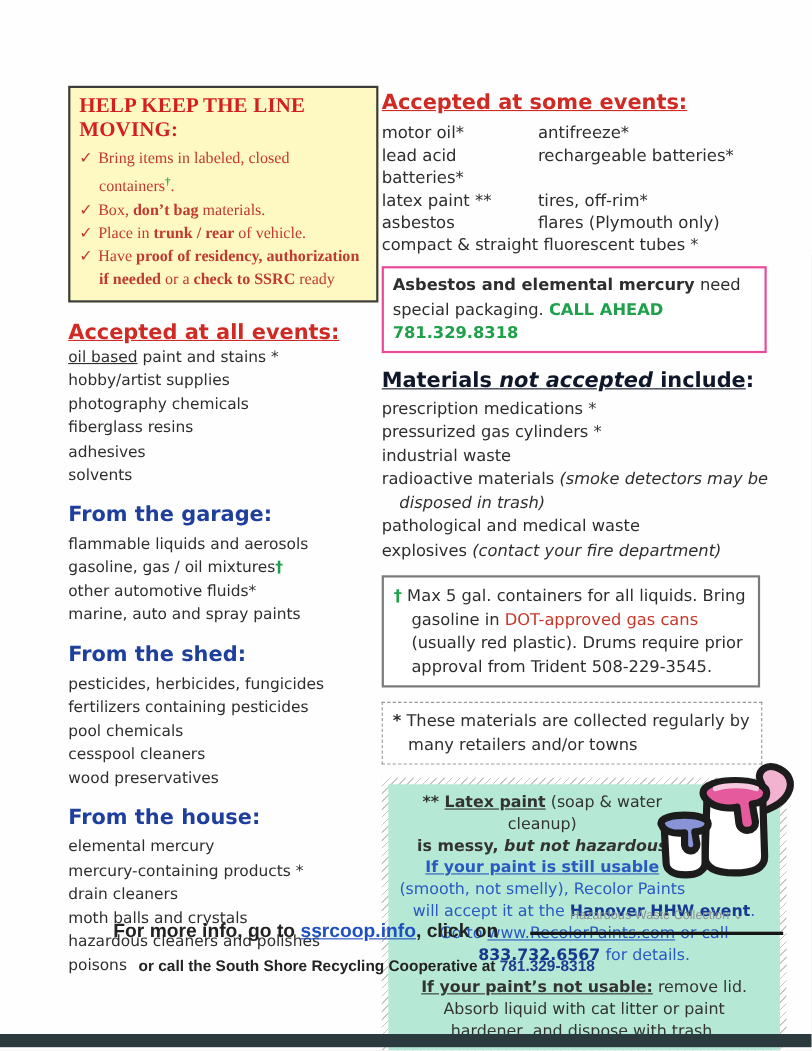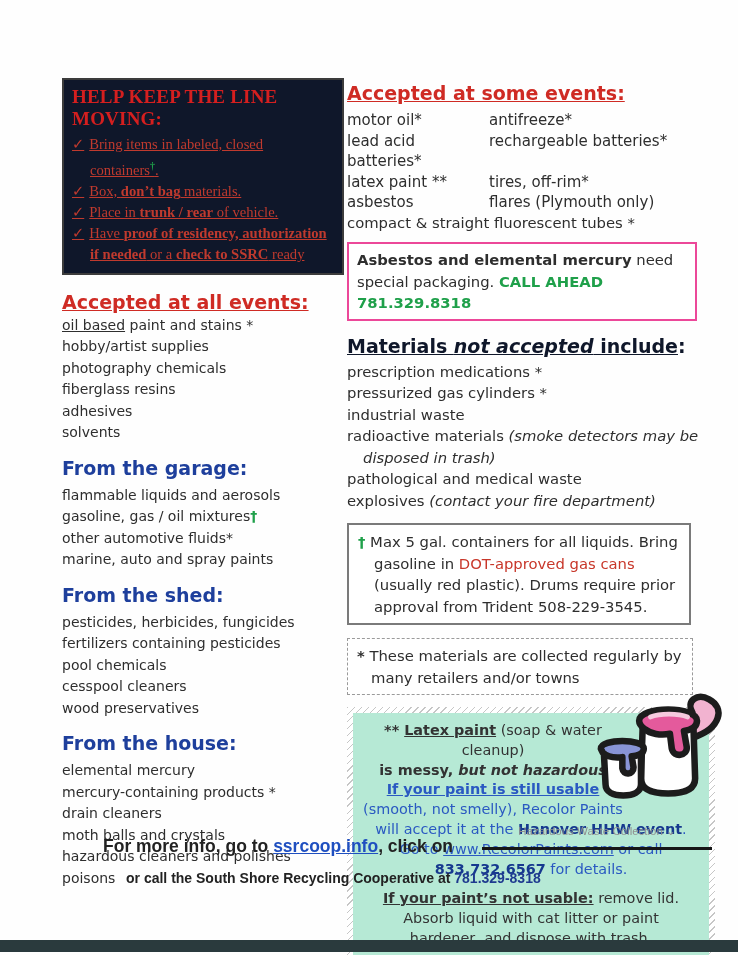--- a/index.html
+++ b/index.html
@@ -5,24 +5,24 @@
   html,body{margin:0;padding:0;background:#e9e9e9;}
   .page{position:relative;width:738px;height:955px;background:#fefefe;overflow:hidden;
         font-family:"DejaVu Sans",sans-serif;color:#2e2e2e;}
   
   .b{font-weight:700}.i{font-style:italic}.u{text-decoration:underline}
   .sup{vertical-align:super;font-size:0.68em}
   .green{color:#1fa04a}.red2{color:#c8372a}
   .blue{color:#2a59c2}.navy{color:#16398f;font-weight:700}
   
   .col-left{position:absolute;left:62px;top:78px;width:282px;}
-  .line-box{border:2px solid #3c3c3c;padding:6px 8px 8px 8px;background:#0f172a;
+  .line-box{border:2px solid #3c3c3c;padding:6px 8px 8px 8px;background:#fef9c3;
             font-family:"Liberation Serif","DejaVu Serif",serif;color:#c03a2e;}
   .line-box-title{font-size:19px;font-weight:700;color:#d51f1f;letter-spacing:.2px;margin-bottom:4px;}
-  .line-item{font-size:14.6px;line-height:21px;padding-left:18px;text-indent:-18px;text-decoration:underline;}
+  .line-item{font-size:14.6px;line-height:21px;padding-left:18px;text-indent:-18px;}
   .check{color:#c03a2e;margin-right:5px;}
   .red-heading{font-size:19px;font-weight:700;color:#cf2b24;text-decoration:underline;
                margin:16px 0 2px 0;font-family:"DejaVu Sans",sans-serif;}
   .blue-heading{font-size:19px;font-weight:700;color:#1e3f9c;margin:13px 0 6px 0;}
   ul.plain{list-style:none;margin:0;padding:0;}
   ul.plain li{font-size:14px;line-height:21.5px;}
   
   .col-right{position:absolute;left:347px;top:82px;width:368px;}
   .pairs{display:grid;grid-template-columns:142px 1fr;margin-top:6px;}
   .pairs span{font-size:15px;line-height:20.5px;}

